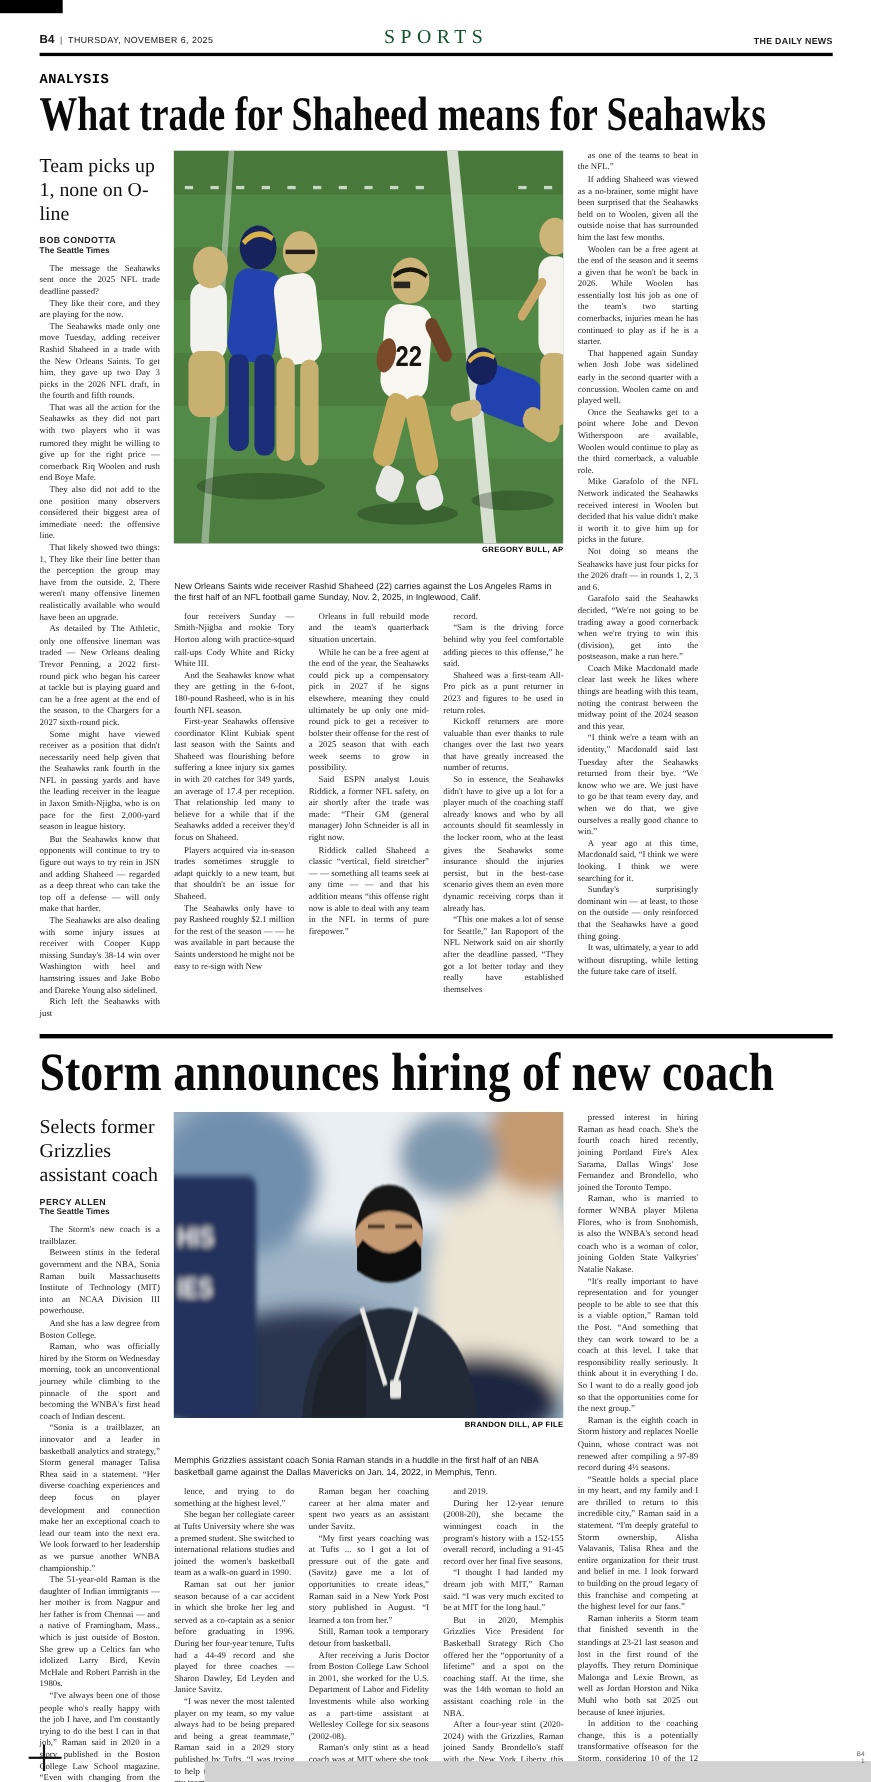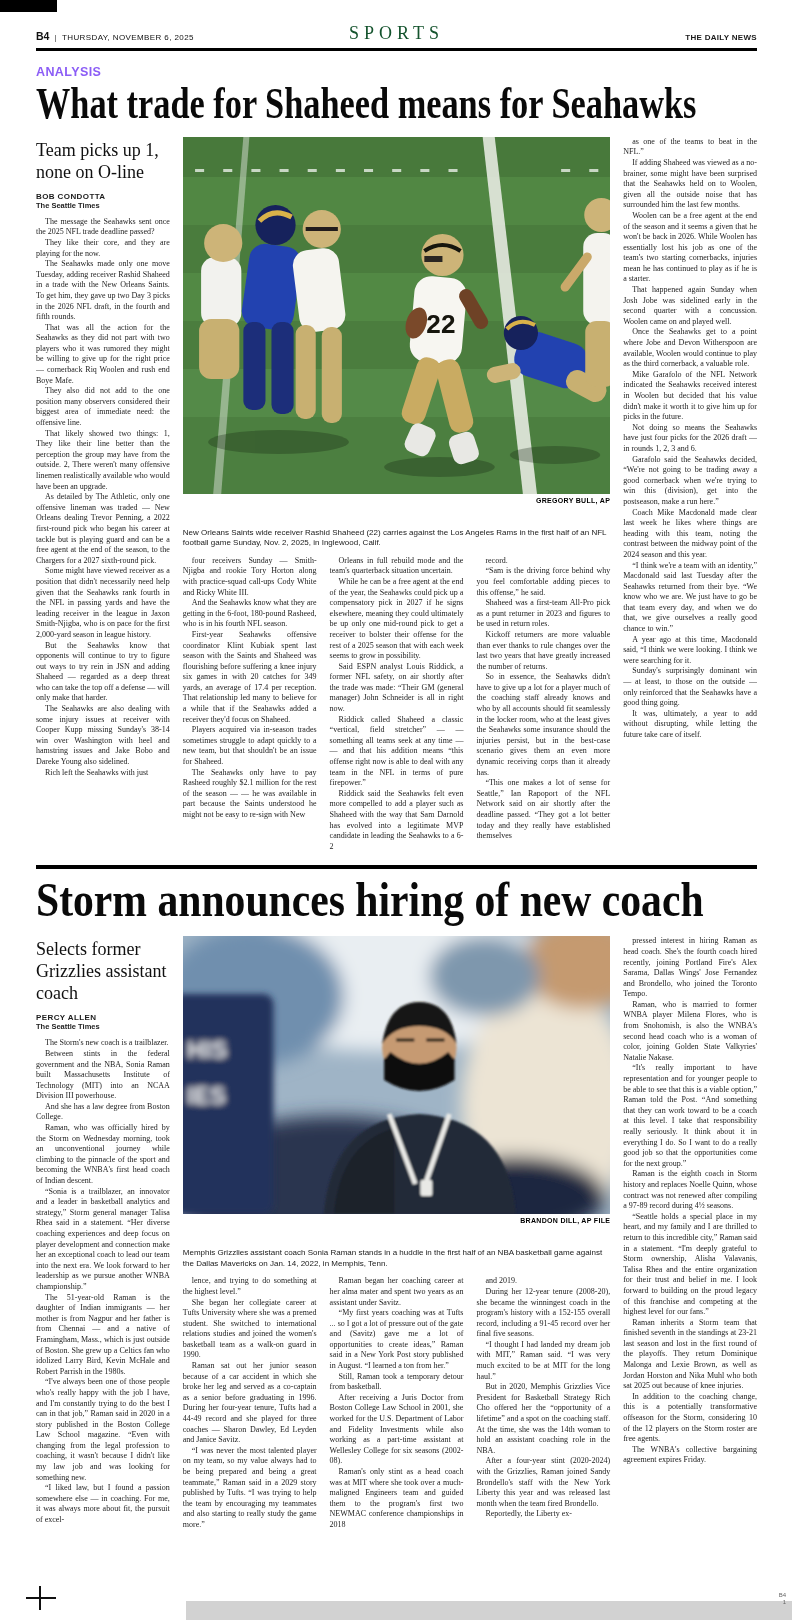--- a/index.html
+++ b/index.html
@@ -12,27 +12,27 @@
   
   .hdr{position:relative;display:flex;justify-content:space-between;align-items:flex-end;
        padding:30px 0 6px;border-bottom:3px solid #000;}
   .hdr-left{font-family:"Liberation Sans",sans-serif;font-size:8px;letter-spacing:.4px;color:#111;}
   .hdr-left b{font-size:10.5px;letter-spacing:0;}
   .hdr-sep{margin:0 5px;color:#444;font-weight:400;}
   .hdr-section{position:absolute;left:50%;transform:translateX(-50%);bottom:4px;
        font-family:"Liberation Serif",serif;font-size:18px;letter-spacing:5px;color:#14532d;}
   .hdr-right{font-family:"Liberation Sans",sans-serif;font-weight:bold;font-size:8px;letter-spacing:.3px;}
   
-  .kicker{font-family:Liberation Sans, sans-serif;font-weight:bold;font-size:12.5px;
-       letter-spacing:.4px;margin:14px 0 2px;color:#8b5cf6;}
+  .kicker{font-family:Liberation Mono, monospace;font-weight:bold;font-size:12.5px;
+       letter-spacing:.4px;margin:14px 0 2px;color:#000000;}
   .headline{font-family:"Liberation Serif",serif;font-weight:bold;color:#0a0a0a;
        white-space:nowrap;transform-origin:left bottom;margin:0;}
   .h1a{font-size:44px;line-height:1.04;transform:scaleX(.78);}
   .h1b{font-size:49px;line-height:1.04;transform:scaleX(.85);margin-top:4px;}
-  .cols{display:grid;grid-template-columns:repeat(5,1fr);column-gap:13px;
+  .cols{display:grid;grid-template-columns:repeat(6,1fr);column-gap:13px;
         grid-template-rows:auto 1fr;margin-top:10px;}
   .c1{grid-column:1;grid-row:1/3;}
   .c2{grid-column:2;grid-row:2;}
   .c3{grid-column:3;grid-row:2;}
   .c4{grid-column:4;grid-row:2;}
   .c5{grid-column:5;grid-row:1/3;}
   .photo-block{grid-column:2/5;grid-row:1;margin-bottom:7px;}
   .photo-frame{width:100%;overflow:hidden;background:#777;}
   .photo-frame svg{display:block;}
   .credit{font-family:"Liberation Sans",sans-serif;font-weight:bold;font-size:7px;
@@ -190,21 +190,20 @@
             <p class="para">And the Seahawks know what they are getting in the 6-foot, 180-pound Rasheed, who is in his fourth NFL season.</p>
             <p class="para">First-year Seahawks offensive coordinator Klint Kubiak spent last season with the Saints and Shaheed was flourishing before suffering a knee injury six games in with 20 catches for 349 yards, an average of 17.4 per reception. That relationship led many to believe for a while that if the Seahawks added a receiver they'd focus on Shaheed.</p>
             <p class="para">Players acquired via in-season trades sometimes struggle to adapt quickly to a new team, but that shouldn't be an issue for Shaheed.</p>
             <p class="para">The Seahawks only have to pay Rasheed roughly $2.1 million for the rest of the season — — he was available in part because the Saints understood he might not be easy to re-sign with New</p>
           </div>
         <div class="c3">
             <p class="para">Orleans in full rebuild mode and the team's quarterback situation uncertain.</p>
             <p class="para">While he can be a free agent at the end of the year, the Seahawks could pick up a compensatory pick in 2027 if he signs elsewhere, meaning they could ultimately be up only one mid-round pick to get a receiver to bolster their offense for the rest of a 2025 season that with each week seems to grow in possibility.</p>
             <p class="para">Said ESPN analyst Louis Riddick, a former NFL safety, on air shortly after the trade was made: “Their GM (general manager) John Schneider is all in right now.</p>
             <p class="para">Riddick called Shaheed a classic “vertical, field stretcher” — — something all teams seek at any time — — and that his addition means “this offense right now is able to deal with any team in the NFL in terms of pure firepower.”</p>
-            <p class="para">Riddick said the Seahawks felt even more compelled to add a player such as Shaheed with the way that Sam Darnold has evolved into a legitimate MVP candidate in leading the Seahawks to a 6-2</p>
           </div>
         <div class="c4">
             <p class="para">record.</p>
             <p class="para">“Sam is the driving force behind why you feel comfortable adding pieces to this offense,” he said.</p>
             <p class="para">Shaheed was a first-team All-Pro pick as a punt returner in 2023 and figures to be used in return roles.</p>
             <p class="para">Kickoff returners are more valuable than ever thanks to rule changes over the last two years that have greatly increased the number of returns.</p>
             <p class="para">So in essence, the Seahawks didn't have to give up a lot for a player much of the coaching staff already knows and who by all accounts should fit seamlessly in the locker room, who at the least gives the Seahawks some insurance should the injuries persist, but in the best-case scenario gives them an even more dynamic receiving corps than it already has.</p>
             <p class="para">“This one makes a lot of sense for Seattle,” Ian Rapoport of the NFL Network said on air shortly after the deadline passed. “They got a lot better today and they really have established themselves</p>
           </div>
         <div class="c5">

